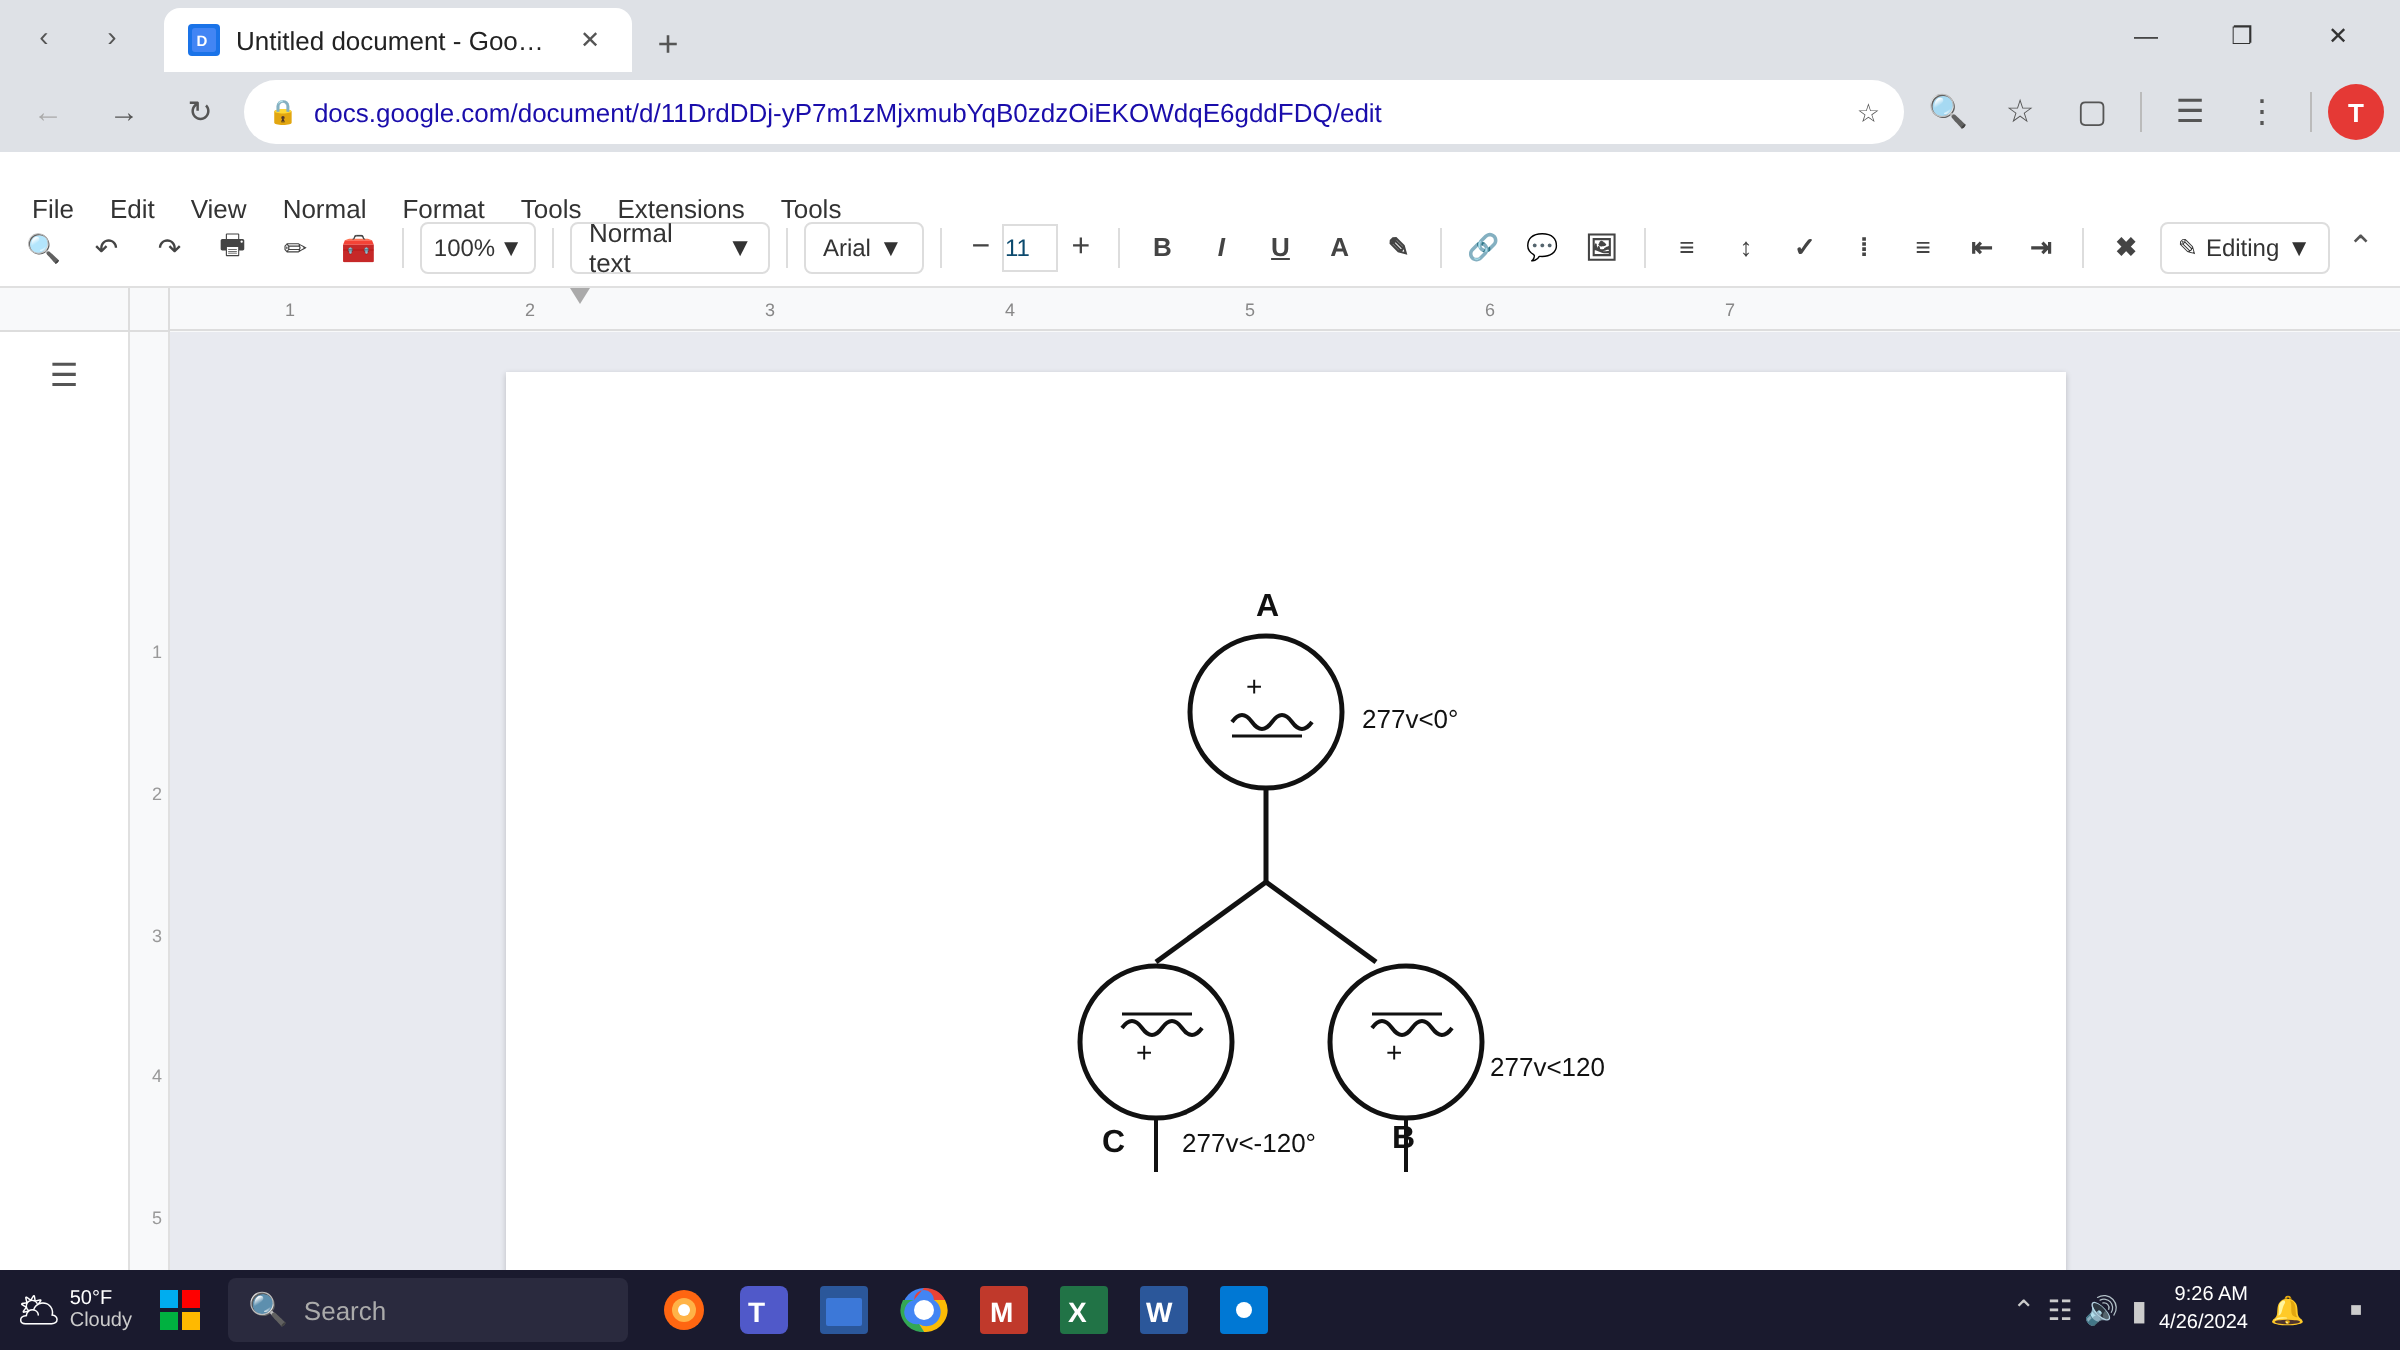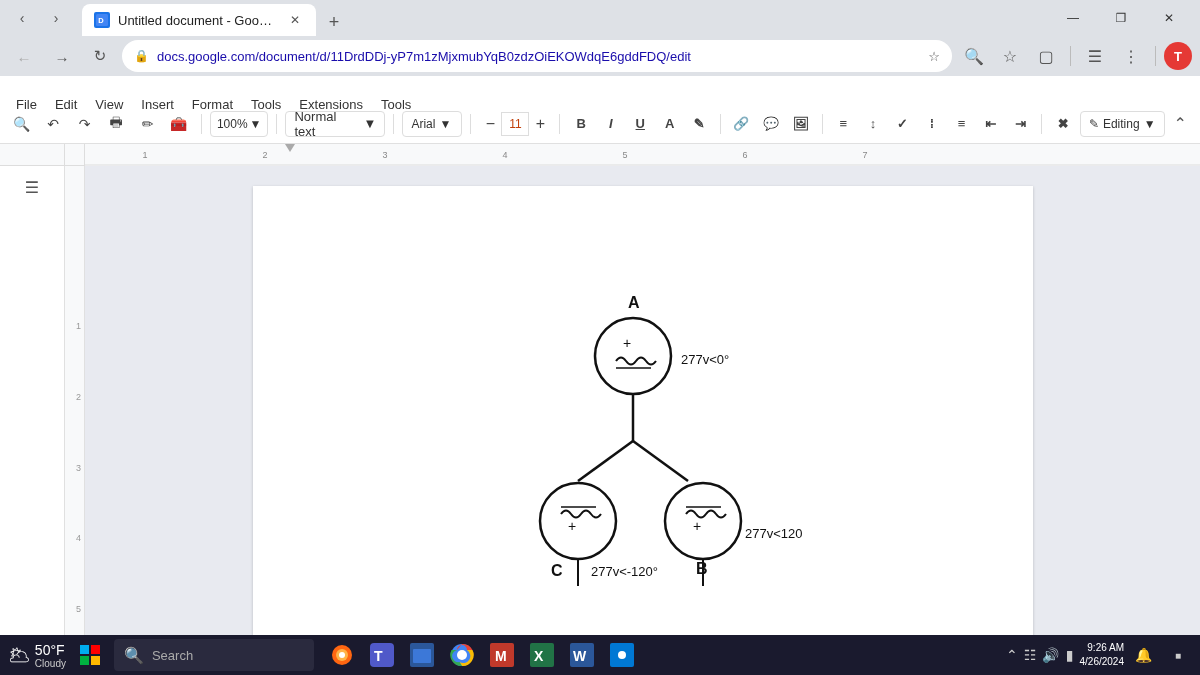--- a/index.html
+++ b/index.html
@@ -64,22 +64,22 @@
       font-size: 13px; cursor: pointer; color: #333; height: 26px; min-width: 100px;
     }
     .font-selector {
       display: flex; align-items: center; gap: 4px;
       border: 1px solid #ddd; border-radius: 4px; padding: 2px 8px;
       font-size: 12px; cursor: pointer; color: #333; height: 26px; min-width: 60px;
     }
     .font-size-ctrl { display: flex; align-items: center; gap: 0; }
     .font-size-btn { width: 22px; height: 24px; display: flex; align-items: center; justify-content: center; cursor: pointer; color: #444; font-size: 16px; }
     .font-size-input {
-      width: 28px; height: 24px; text-align: center;
-      border: 1px solid #ddd; font-size: 12px; color: #c2410c;
+      width: 28px; height: 24px; 
+      border: 1px solid #ddd; font-size: 12px; color: #0c4a6e;
     }
     .format-btn { display: flex; align-items: center; justify-content: center; width: 26px; height: 26px; border-radius: 4px; cursor: pointer; color: #444; font-size: 13px; font-weight: bold; }
     .editing-btn {
       display: flex; align-items: center; gap: 4px;
       border: 1px solid #ddd; border-radius: 4px; padding: 2px 8px;
       font-size: 12px; cursor: pointer; color: #333; height: 26px;
       margin-left: auto;
     }
     .collapse-btn { width: 24px; height: 24px; display: flex; align-items: center; justify-content: center; cursor: pointer; color: #555; }
 
@@ -187,21 +187,21 @@
     <div class="toolbar-icon">⋮</div>
     <div class="divider"></div>
     <div class="profile-icon">T</div>
   </div>
 </div>
 
 <div class="docs-menu">
   <div class="menu-item">File</div>
   <div class="menu-item">Edit</div>
   <div class="menu-item">View</div>
-  <div class="menu-item">Insert</div>
+  <div class="menu-item">Normal</div>
   <div class="menu-item">Format</div>
   <div class="menu-item">Tools</div>
   <div class="menu-item">Extensions</div>
   <div class="menu-item">Tools</div>
 </div>
 
 <div class="docs-toolbar">
   <div class="tool-btn">🔍</div>
   <div class="tool-btn">↶</div>
   <div class="tool-btn">↷</div>
@@ -340,21 +340,21 @@
       </div>
     </div>
   </div>
 </div>
 
 <div class="taskbar">
 
   <div class="taskbar-weather">
     <span style="font-size:18px;">🌥</span>
     <div>
-      <div style="font-size:14px;color:#fff;">50°F</div>
+      <div style="font-size:10px;color:#fff;">50°F</div>
       <div style="font-size:10px;color:#ccc;">Cloudy</div>
     </div>
   </div>
 
   <div class="taskbar-start">
     <svg width="20" height="20" viewBox="0 0 20 20">
       <rect x="0" y="0" width="9" height="9" fill="#00adef"></rect>
       <rect x="11" y="0" width="9" height="9" fill="#ff0000"></rect>
       <rect x="0" y="11" width="9" height="9" fill="#00b140"></rect>
       <rect x="11" y="11" width="9" height="9" fill="#ffb900"></rect>

